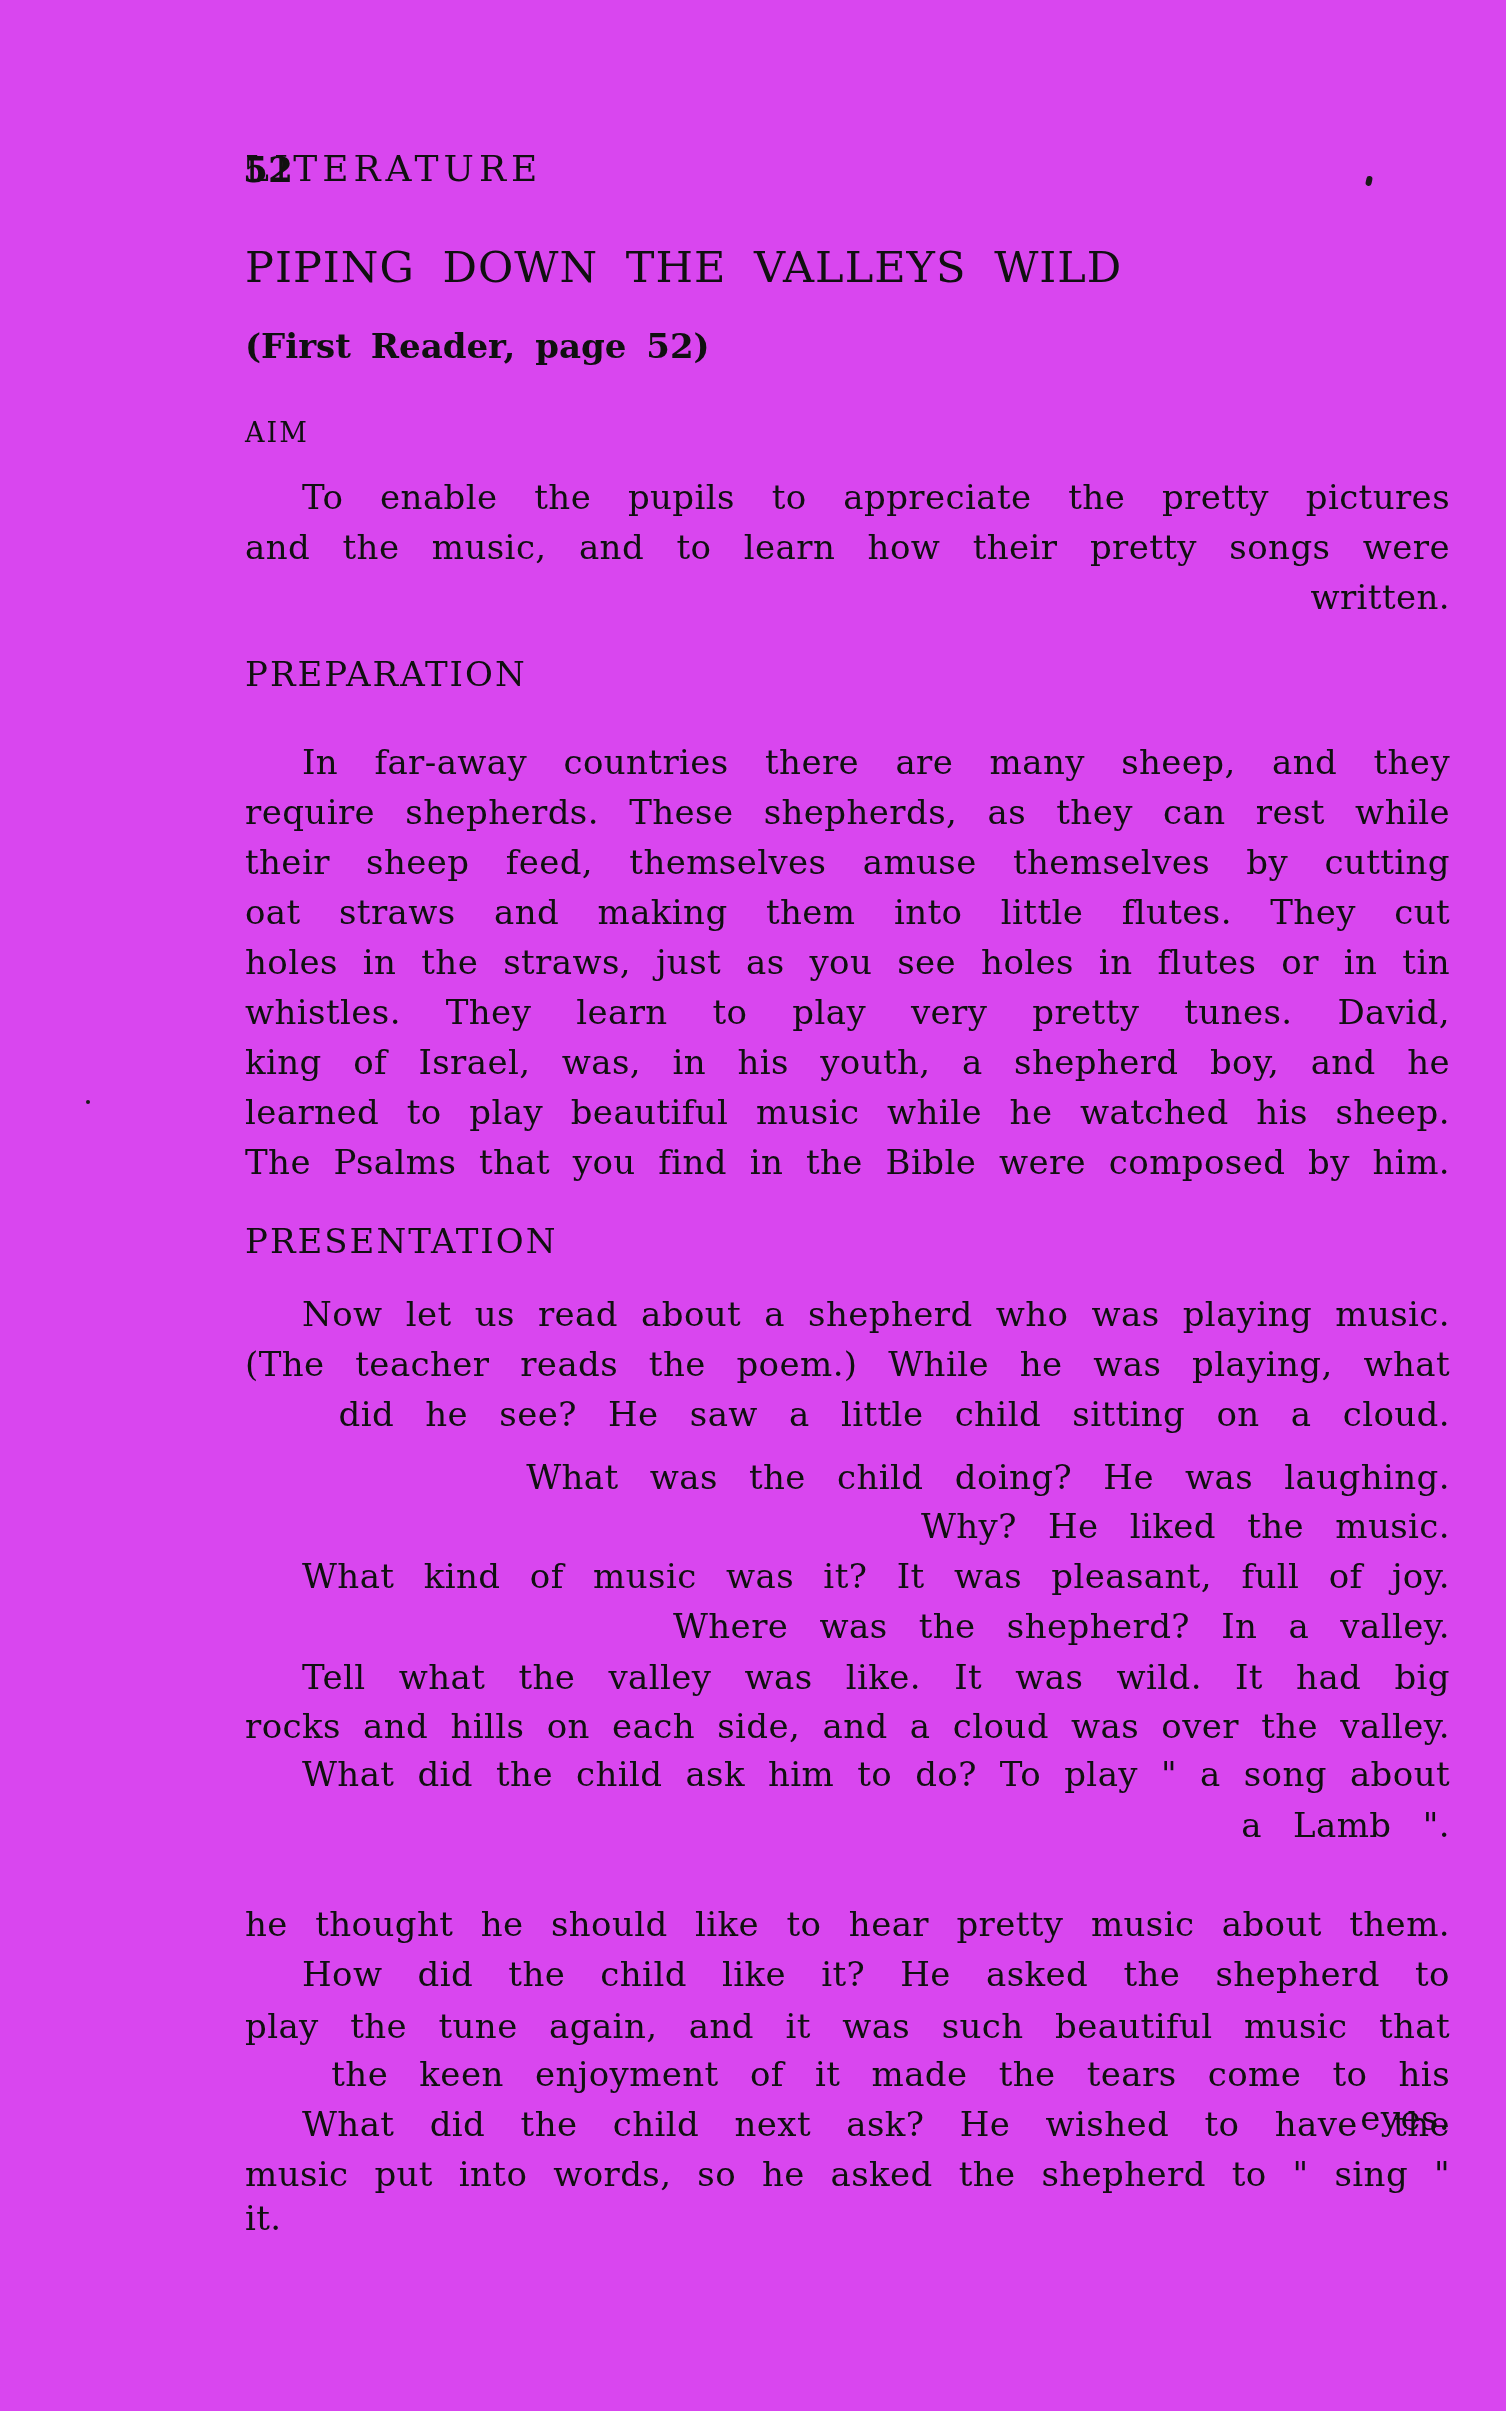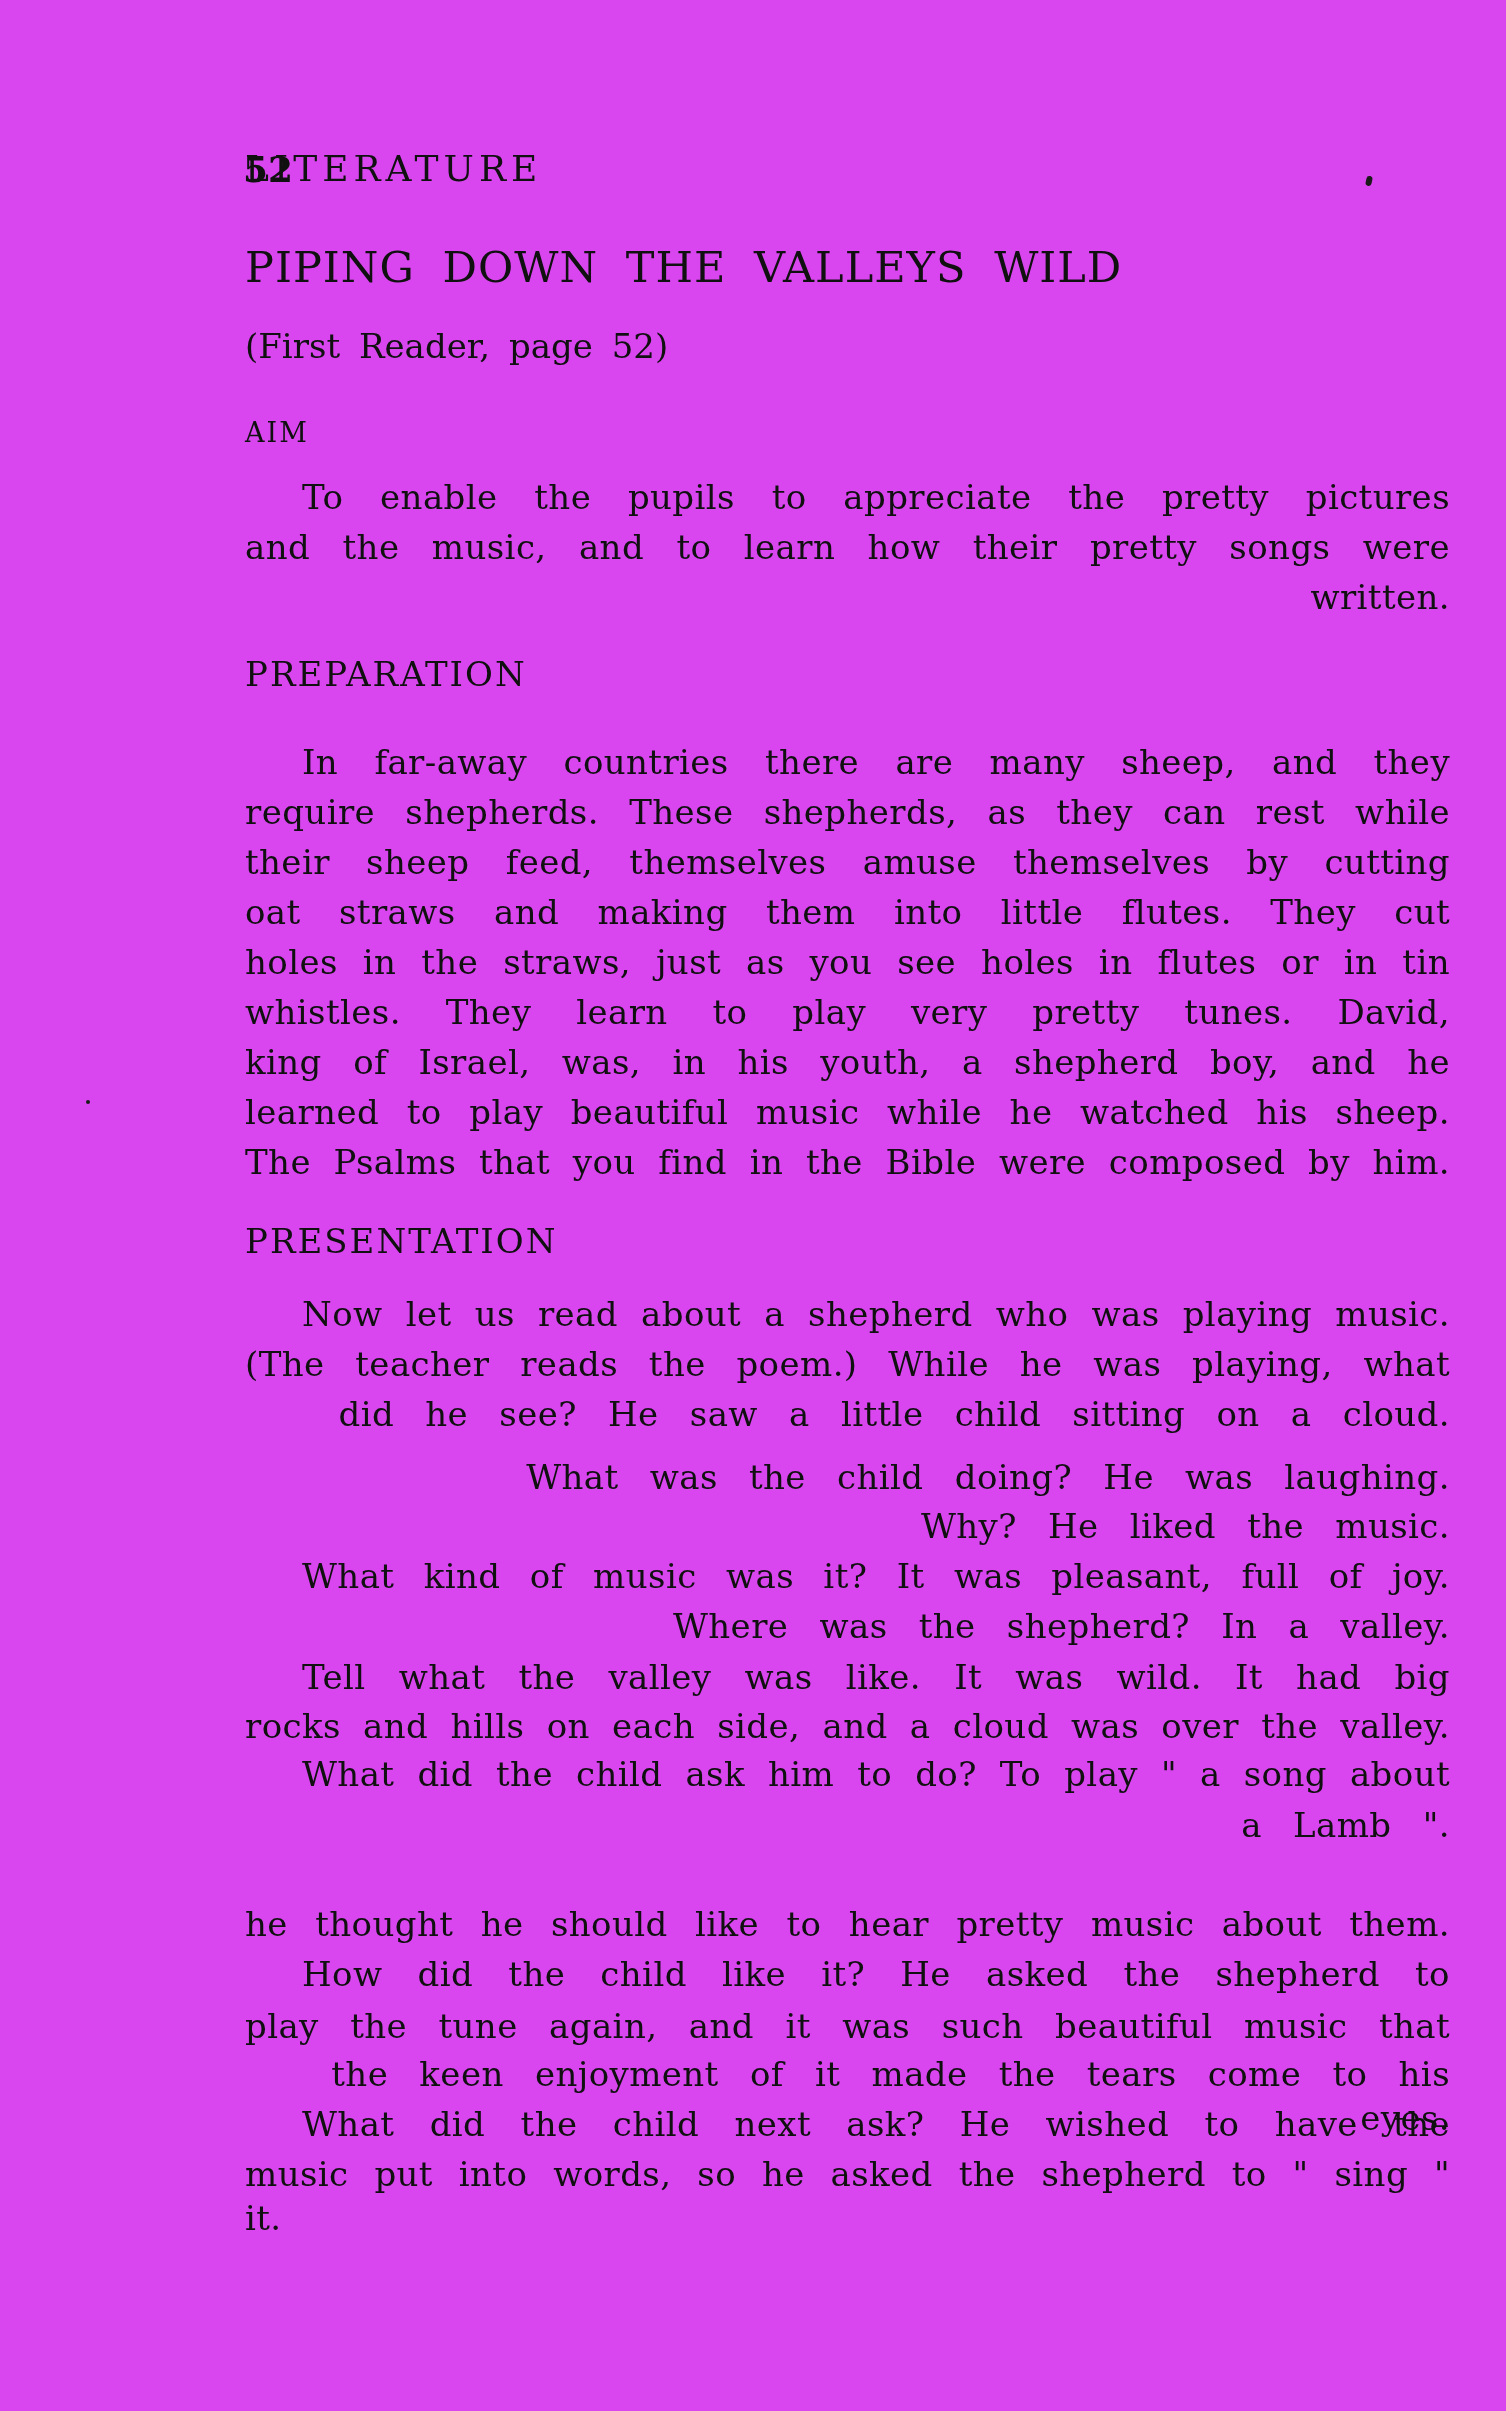--- a/index.html
+++ b/index.html
@@ -40,20 +40,21 @@
   .lesson-title {
     font-size: 43px;
     letter-spacing: 1px;
     word-spacing: 13px;
     line-height: 44px;
   }
   .lesson-source {
     font-size: 34px;
     word-spacing: 8px;
     line-height: 40px;
+    font-weight: bold;
   }
   .sec-head-sm {
     font-size: 27px;
     letter-spacing: 2px;
     line-height: 30px;
     margin-top: 12px;
   }
   .sec-head {
     font-size: 34px;
     letter-spacing: 2px;

